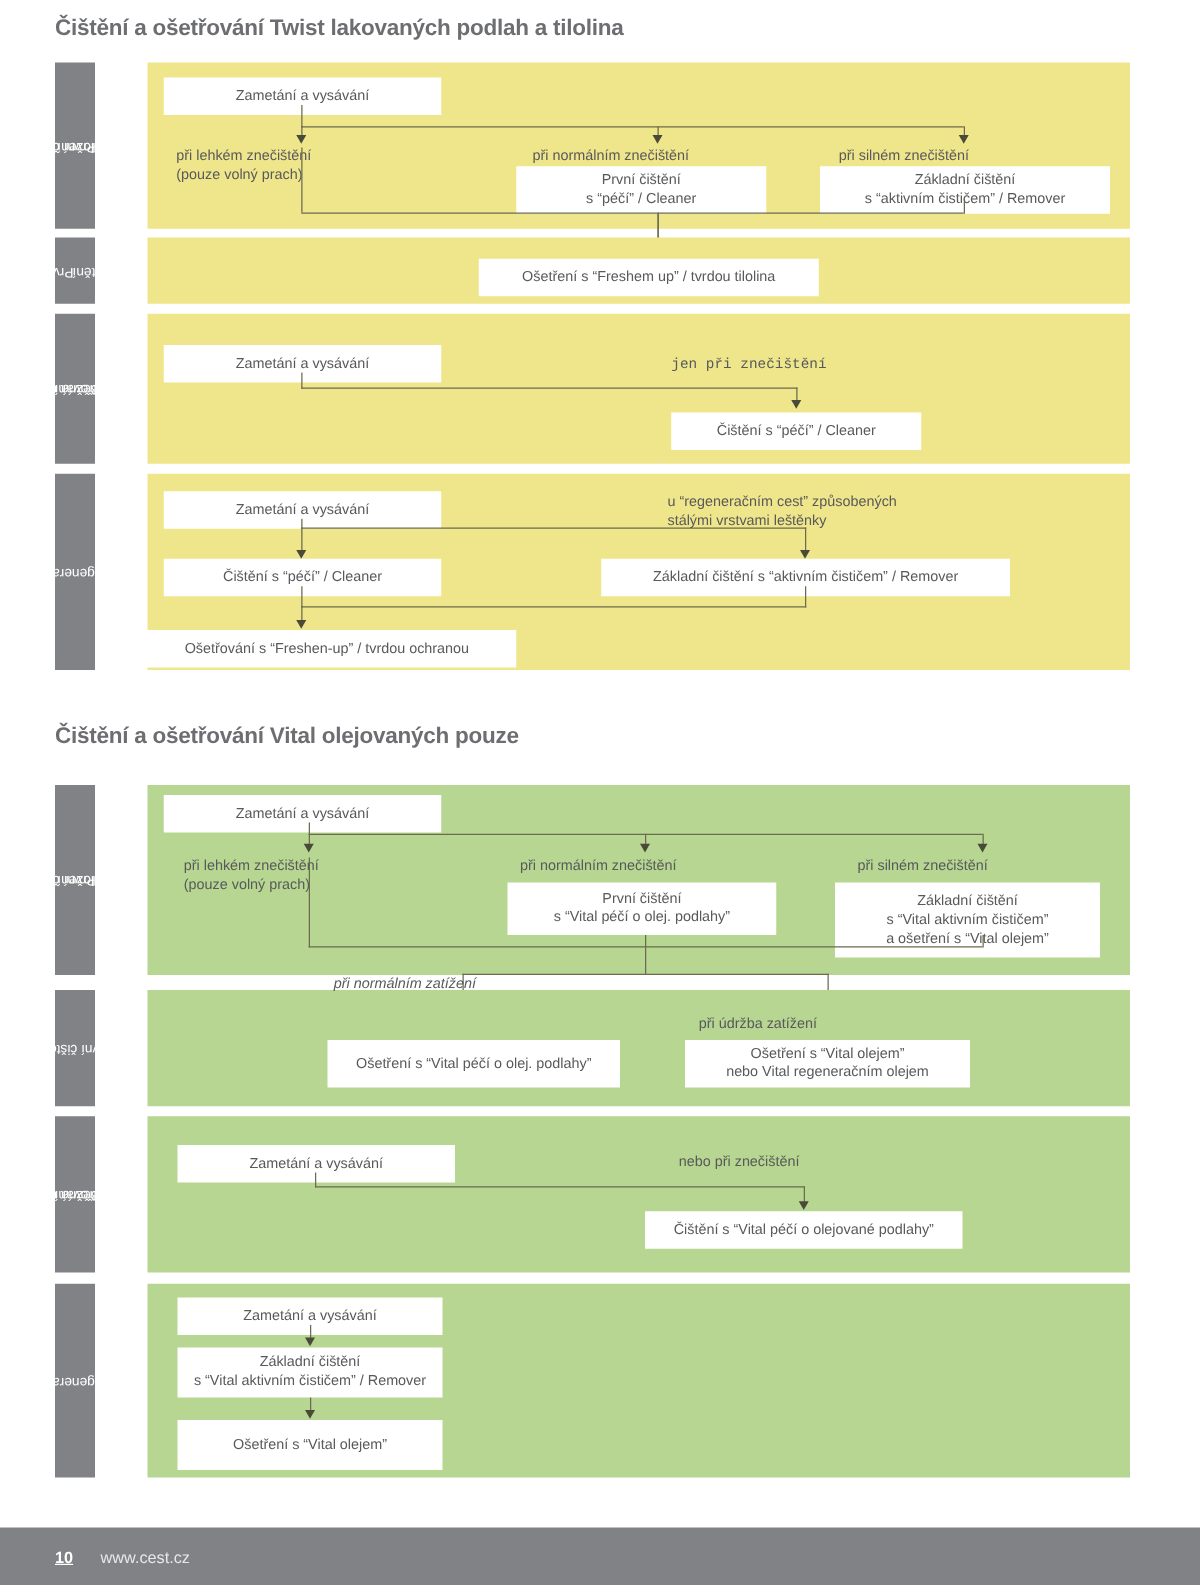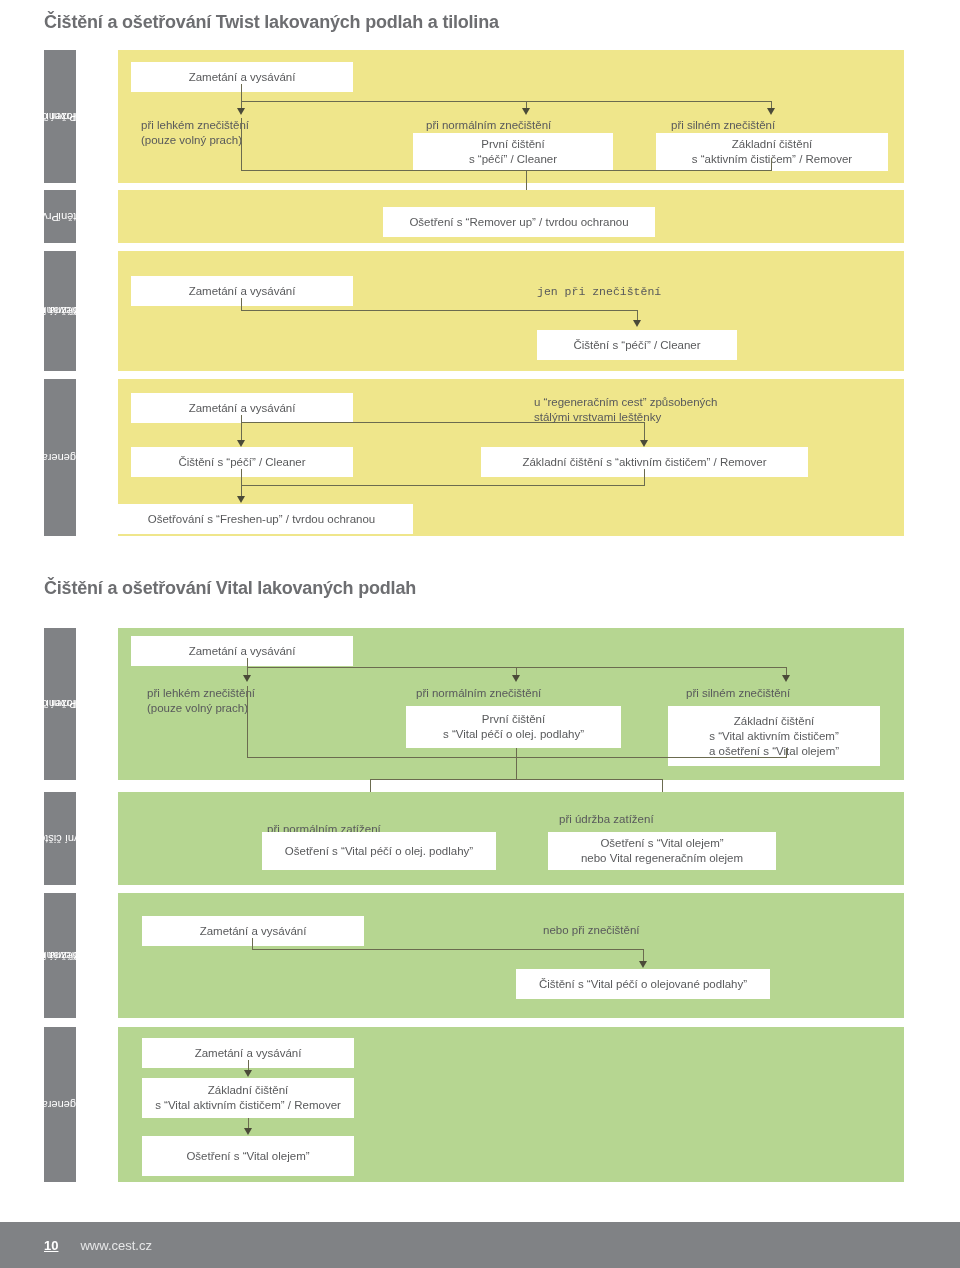--- a/index.html
+++ b/index.html
@@ -143,21 +143,21 @@
 <div class="ln v" style="left:526px; top:170px; height:32px;"></div>
 <div class="arrow" style="left:522px; top:200px;"></div>
 
 <div class="row-label" style="left:44px; top:190px; width:32px; height:53px;">
   <span>
     <span>První</span><br>
     <span>čištění</span>
   </span>
 </div>
 <div class="band yellow" style="left:118px; top:190px; width:786px; height:53px;"></div>
-<div class="node" style="left:383px; top:207px; width:272px; height:22px;">Ošetření s “Remover up” / tvrdou ochranou</div>
+<div class="node" style="left:383px; top:207px; width:272px; height:22px;">Ošetření s “Freshem up” / tvrdou tilolina</div>
 
 <div class="row-label" style="left:44px; top:251px; width:32px; height:120px;">
   <span>
     <span>Běžná údržba</span><br>
     <span>a ošetřování</span>
   </span>
 </div>
 <div class="band yellow" style="left:118px; top:251px; width:786px; height:120px;"></div>
 
 <div class="node" style="left:131px; top:276px; width:222px; height:22px;">Zametání a vysávání</div>
@@ -191,21 +191,21 @@
 <div class="node" style="left:481px; top:447px; width:327px; height:22px;">Základní čištění s “aktivním čističem” / Remover</div>
 
 <div class="ln v" style="left:241px; top:469px; height:17px;"></div>
 <div class="ln v" style="left:644px; top:469px; height:17px;"></div>
 <div class="ln h" style="left:241px; top:485px; width:404px;"></div>
 <div class="ln v" style="left:241px; top:485px; height:13px;"></div>
 <div class="arrow" style="left:237px; top:496px;"></div>
 
 <div class="node" style="left:110px; top:504px; width:303px; height:22px;">Ošetřování s “Freshen-up” / tvrdou ochranou</div>
 
-<div class="page-title" id="title-2">Čištění a ošetřování Vital lakovaných podlah</div>
+<div class="page-title" id="title-2">Čištění a ošetřování Vital olejovaných pouze</div>
 
 <div class="row-label" style="left:44px; top:628px; width:32px; height:152px;">
   <span>
     <span>První čištění</span><br>
     <span>po položení</span>
   </span>
 </div>
 <div class="band green" style="left:118px; top:628px; width:786px; height:152px;"></div>
 
 <div class="node" style="left:131px; top:636px; width:222px; height:22px;">Zametání a vysávání</div>
@@ -240,21 +240,21 @@
 <div class="arrow" style="left:366px; top:800px;"></div>
 <div class="arrow" style="left:658px; top:800px;"></div>
 
 <div class="row-label" style="left:44px; top:792px; width:32px; height:93px;">
   <span>
     <span>První čištění</span>
   </span>
 </div>
 <div class="band green" style="left:118px; top:792px; width:786px; height:93px;"></div>
 
-<div class="cap" style="left:267px; top:822px; width:200px;">při normálním zatížení</div>
+<div class="cap" style="left:267px; top:780px; width:200px;font-style:italic;">při normálním zatížení</div>
 <div class="cap" style="left:559px; top:812px; width:200px;">při údržba zatížení</div>
 
 <div class="node" style="left:262px; top:832px; width:234px; height:38px;">Ošetření s “Vital péčí o olej. podlahy”</div>
 <div class="node" style="left:548px; top:832px; width:228px; height:38px; white-space:pre-line;">Ošetření s “Vital olejem”
 nebo Vital regeneračním olejem</div>
 
 <div class="row-label" style="left:44px; top:893px; width:32px; height:125px;">
   <span>
     <span>Běžná údržba</span><br>
     <span>a ošetřování</span>

